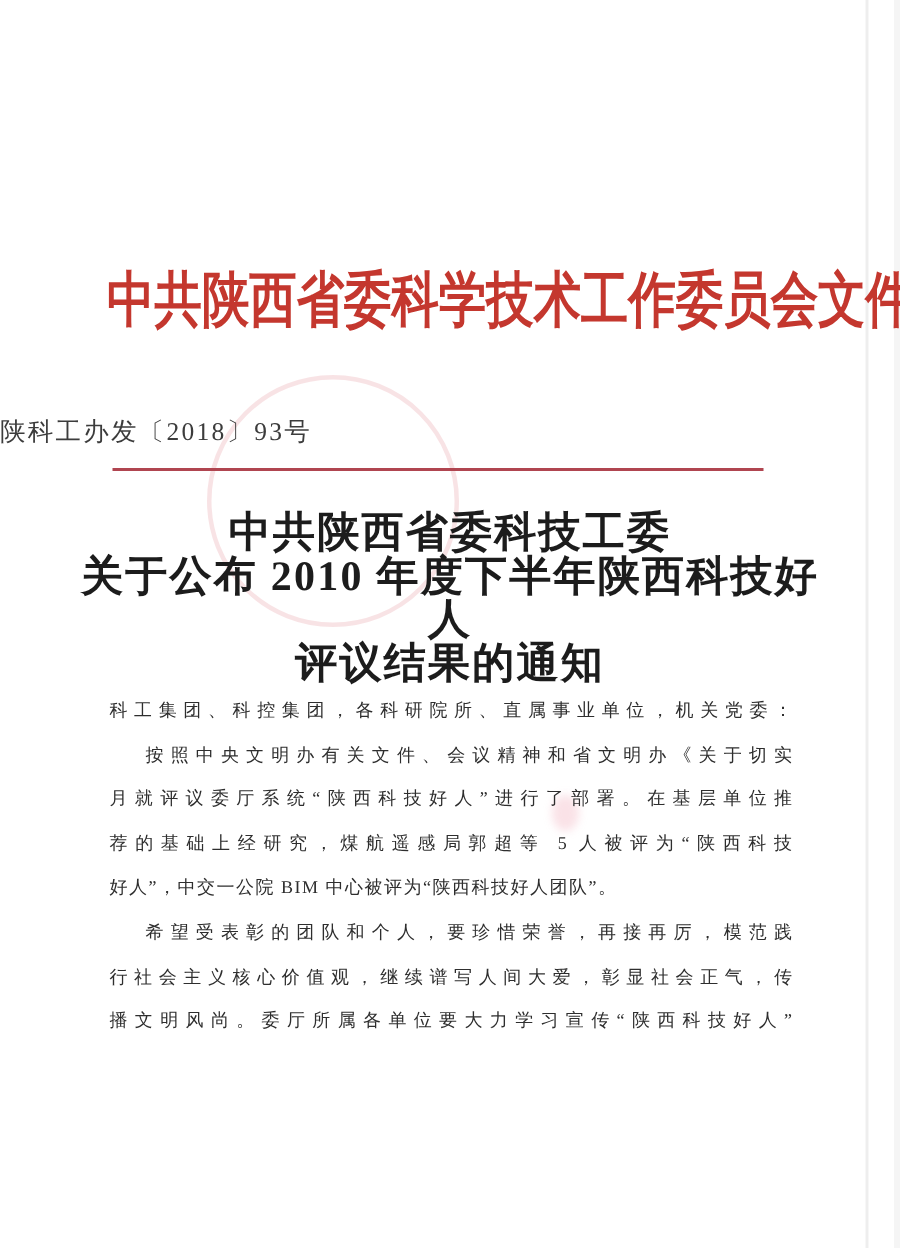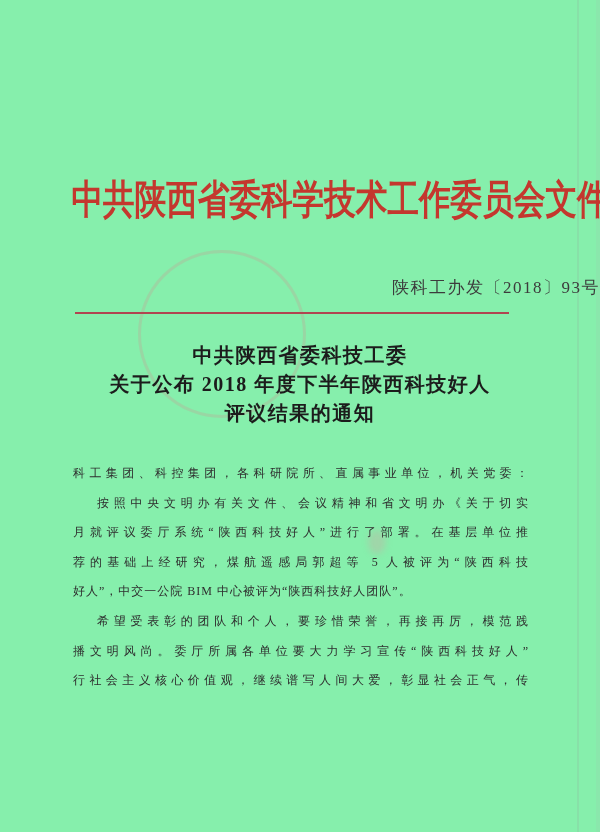--- a/index.html
+++ b/index.html
@@ -4,21 +4,21 @@
 <style>
   html, body { margin: 0; padding: 0; }
   body {
     width: 600px; height: 832px;
     background: #e9e9e9;
     font-family: "Liberation Serif", "DejaVu Serif", serif;
   }
   .page {
     position: relative;
     width: 600px; height: 832px;
-    background: #86efac;
+    background: #ffffff;
     overflow: hidden;
   }
   
   .scan-edge {
     position: absolute; top: 0; left: 577px;
     width: 2px; height: 832px;
     background: rgba(150,150,150,0.16);
   }
   .scan-edge-right {
     position: absolute; top: 0; left: 596px;
@@ -54,37 +54,37 @@
     font-weight: bold;
     color: #c4372e;
     letter-spacing: 0px;
     transform: scaleX(0.79);
     transform-origin: center center;
   }
   .doc-number {
     position: absolute;
     top: 276px; left: 0;
     width: 600px;
-    text-align: right;
+    text-align: left;
     font-size: 17px;
     letter-spacing: 1.5px;
     color: #3c3c3c;
   }
   .red-rule {
     position: absolute;
     top: 312px; left: 75px;
     width: 434px; height: 2px;
     background: #b04550;
   }
   .title-block {
     position: absolute;
     top: 341px; left: 50px;
     width: 500px;
     text-align: center;
-    font-size: 20px;
+    font-size: 28px;
     font-weight: bold;
     line-height: 29px;
     letter-spacing: 1.5px;
     color: #1c1c1c;
   }
   .body-block {
     position: absolute;
     top: 459px; left: 73px;
     width: 455px;
     font-size: 12px;
@@ -118,28 +118,28 @@
   <div class="masthead">
     <span class="inner">中共陕西省委科学技术工作委员会文件</span>
   </div>
 
   <div class="doc-number">陕科工办发〔2018〕93号</div>
 
   <div class="red-rule"></div>
 
   <div class="title-block">
     <div>中共陕西省委科技工委</div>
-    <div>关于公布 2018 年度下半年陕西科技好人</div>
+    <div>关于公布 2010 年度下半年陕西科技好人</div>
     <div>评议结果的通知</div>
   </div>
 
   <div class="body-block">
     <div class="body-line">科工集团、科控集团，各科研院所、直属事业单位，机关党委：</div>
     <div class="body-line indent">按照中央文明办有关文件、会议精神和省文明办《关于切实</div>
     <div class="body-line">月就评议委厅系统“陕西科技好人”进行了部署。在基层单位推</div>
     <div class="body-line">荐的基础上经研究，煤航遥感局郭超等 5 人被评为“陕西科技</div>
     <div class="body-line short">好人”，中交一公院 BIM 中心被评为“陕西科技好人团队”。</div>
     <div class="body-line indent">希望受表彰的团队和个人，要珍惜荣誉，再接再厉，模范践</div>
+    <div class="body-line">行社会主义核心价值观，继续谱写人间大爱，彰显社会正气，传</div>
     <div class="body-line">播文明风尚。委厅所属各单位要大力学习宣传“陕西科技好人”</div>
-    <div class="body-line">行社会主义核心价值观，继续谱写人间大爱，彰显社会正气，传</div>
   </div>
 
 </div>
 
 </body></html>

